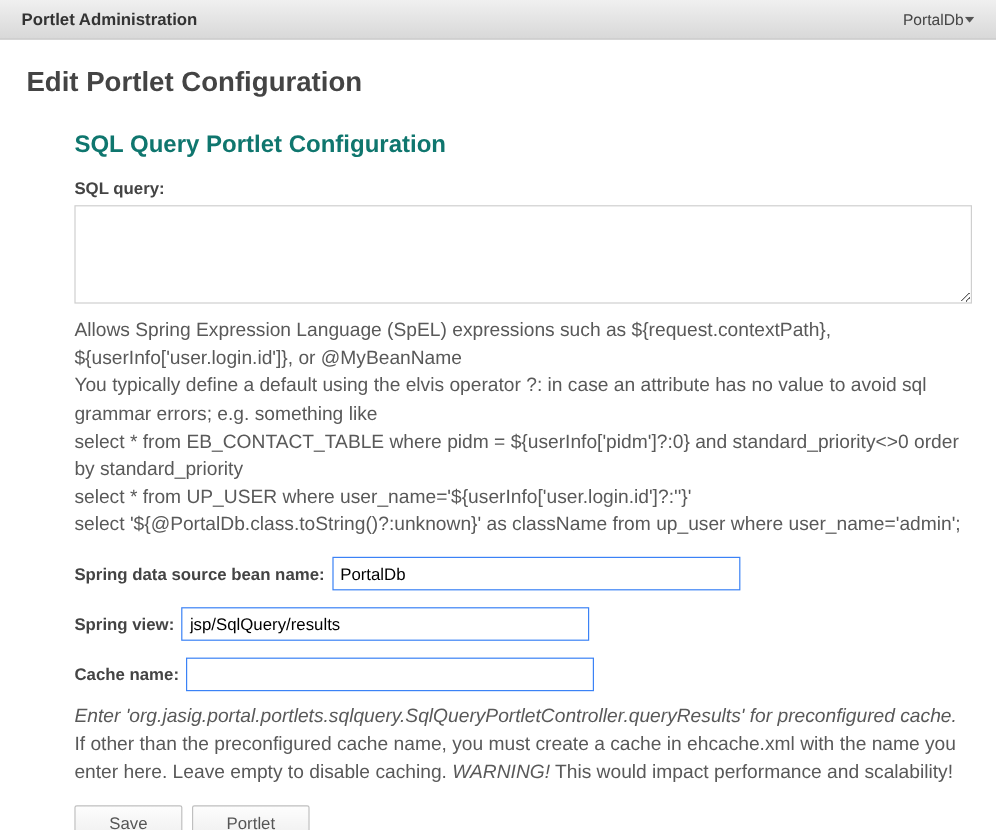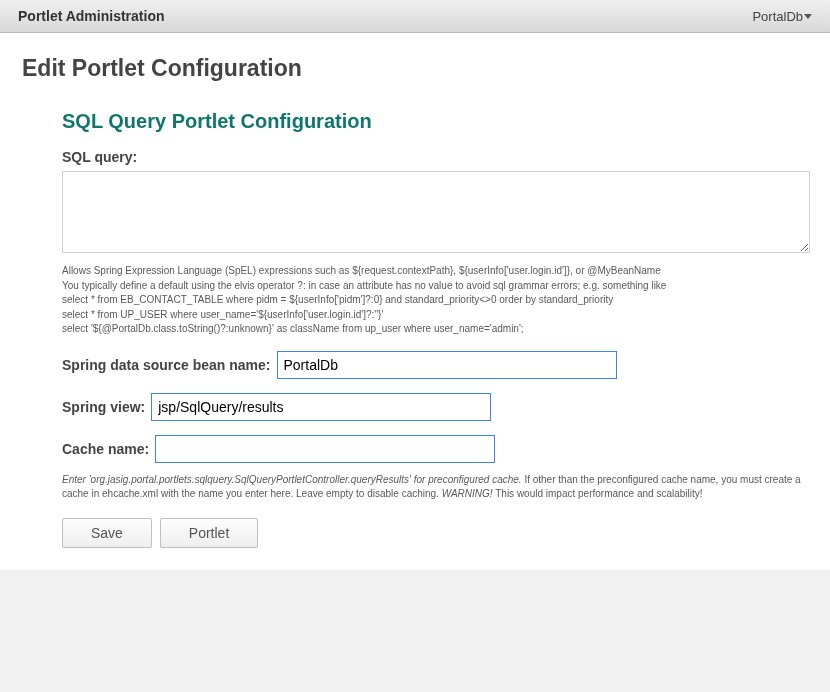--- a/index.html
+++ b/index.html
@@ -93,21 +93,21 @@
     }
     input[type="text"].text-input {
       border: 1px solid #3b82f6;
       padding: 4px 6px;
       font-size: 14px;
       font-family: inherit;
       height: 28px;
     }
     .input-med { width: 340px; }
     .help-text {
-      font-size: 10px;
+      font-size: 16px;
       color: #595959;
       line-height: 1.45;
       margin-top: 8px;
     }
     .help-text .italic-strong { font-style: italic; }
     .buttons { margin-top: 10px; }
     button.btn {
       background: linear-gradient(to bottom, #fdfdfd, #eeeeee);
       border: 1px solid #bfbfbf;
       padding: 6px 28px;

